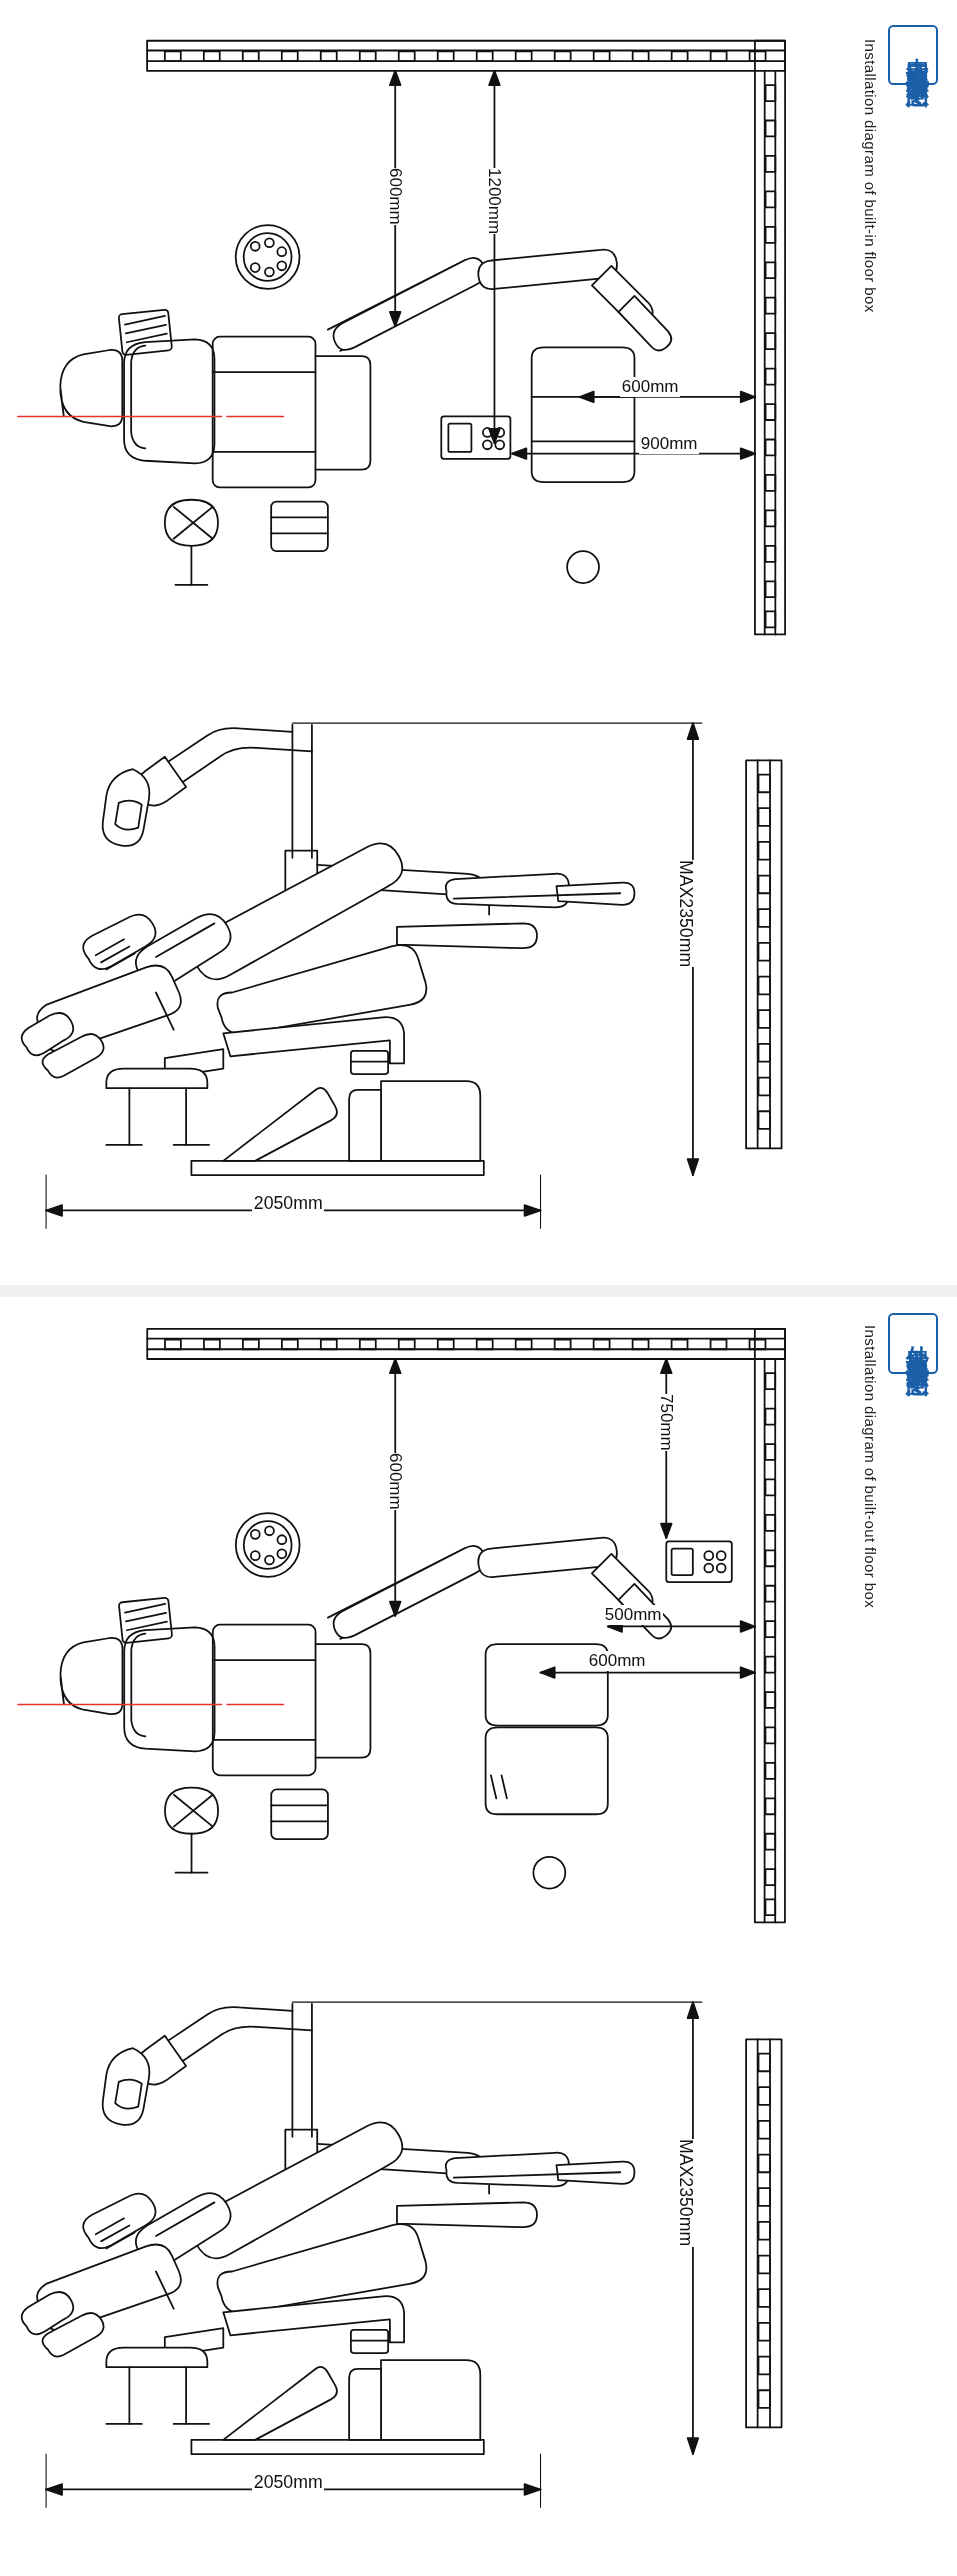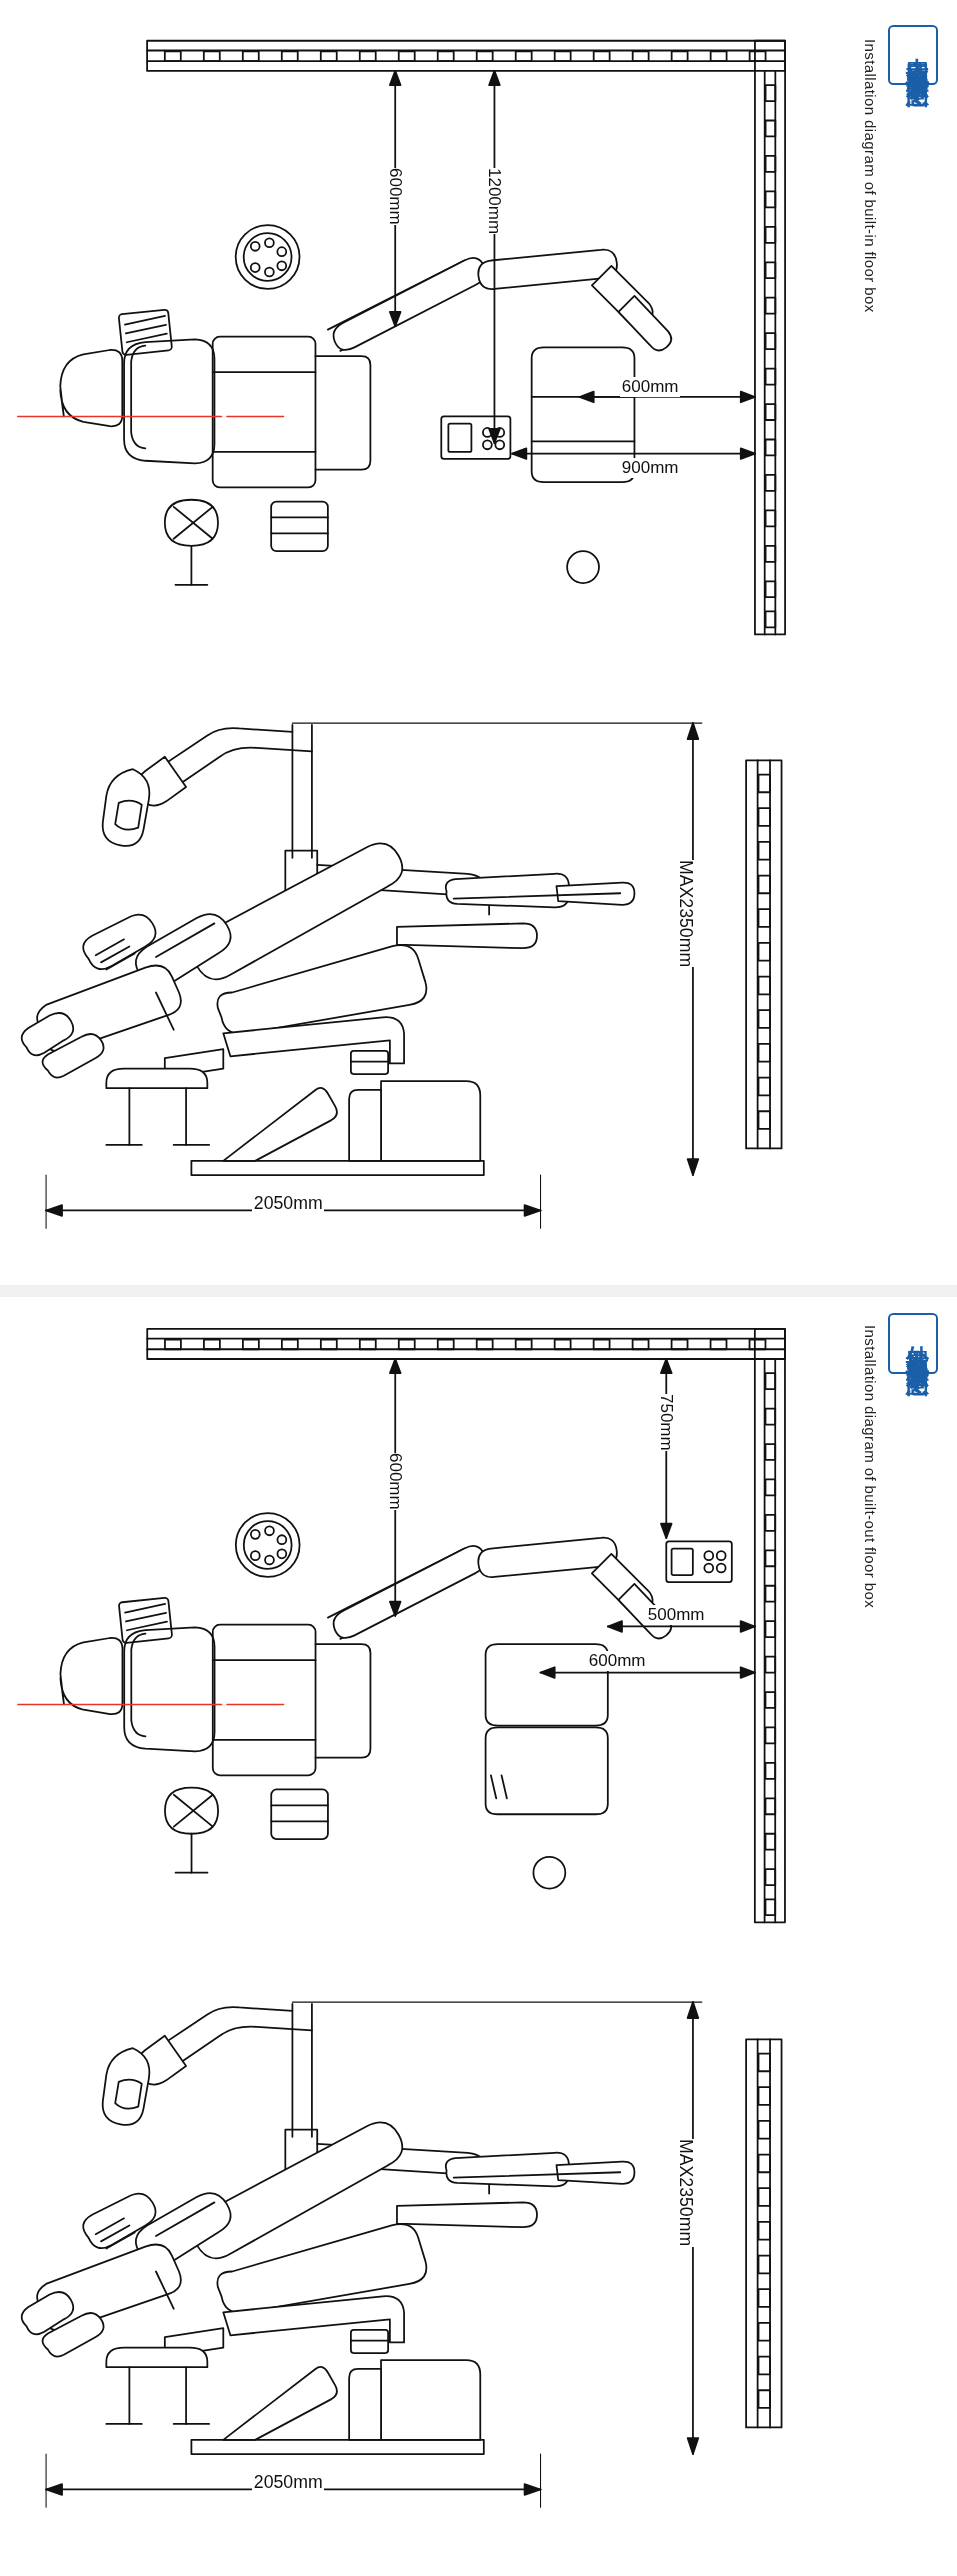--- a/index.html
+++ b/index.html
@@ -225,21 +225,21 @@
           <line x1="578" y1="512" x2="852" y2="512"></line>
           <path d="M578 512 l16 -6 v12 z" fill="#111"></path>
           <path d="M852 512 l-16 -6 v12 z" fill="#111"></path>
         </g>
       </g>
     </svg>
 
     <div class="dim vert" style="left:383px; top:168px;">600mm</div>
     <div class="dim vert" style="left:482px; top:168px;">1200mm</div>
     <div class="dim" style="left:620px; top:377px;">600mm</div>
-    <div class="dim" style="left:620px; top:434px;margin-top:24px;">900mm</div>
+    <div class="dim" style="left:639px; top:434px;">900mm</div>
   </div>
 </div>
 
 <div class="section" style="height:585px;">
   <div class="canvas">
     <svg width="957" height="585" viewBox="0 0 1080 660">
       <g fill="none" stroke="#111" stroke-width="2" stroke-linejoin="round" stroke-linecap="round">
 
         <g>
           <rect x="842" y="68" width="40" height="438"></rect>
@@ -481,21 +481,21 @@
         <g>
           <line x1="610" y1="424" x2="852" y2="424"></line>
           <path d="M610 424 l16 -6 v12 z" fill="#111"></path>
           <path d="M852 424 l-16 -6 v12 z" fill="#111"></path>
         </g>
       </g>
     </svg>
 
     <div class="dim vert" style="left:383px; top:156px;">600mm</div>
     <div class="dim vert" style="left:654px; top:97px;">750mm</div>
-    <div class="dim" style="left:646px; top:308px;">500mm</div>
+    <div class="dim" style="left:603px; top:308px;">500mm</div>
     <div class="dim" style="left:587px; top:354px;">600mm</div>
   </div>
 </div>
 
 <div class="section" style="height:585px;">
   <div class="canvas">
     <svg width="957" height="585" viewBox="0 0 1080 660">
       <g fill="none" stroke="#111" stroke-width="2" stroke-linejoin="round" stroke-linecap="round">
 
         <g>

